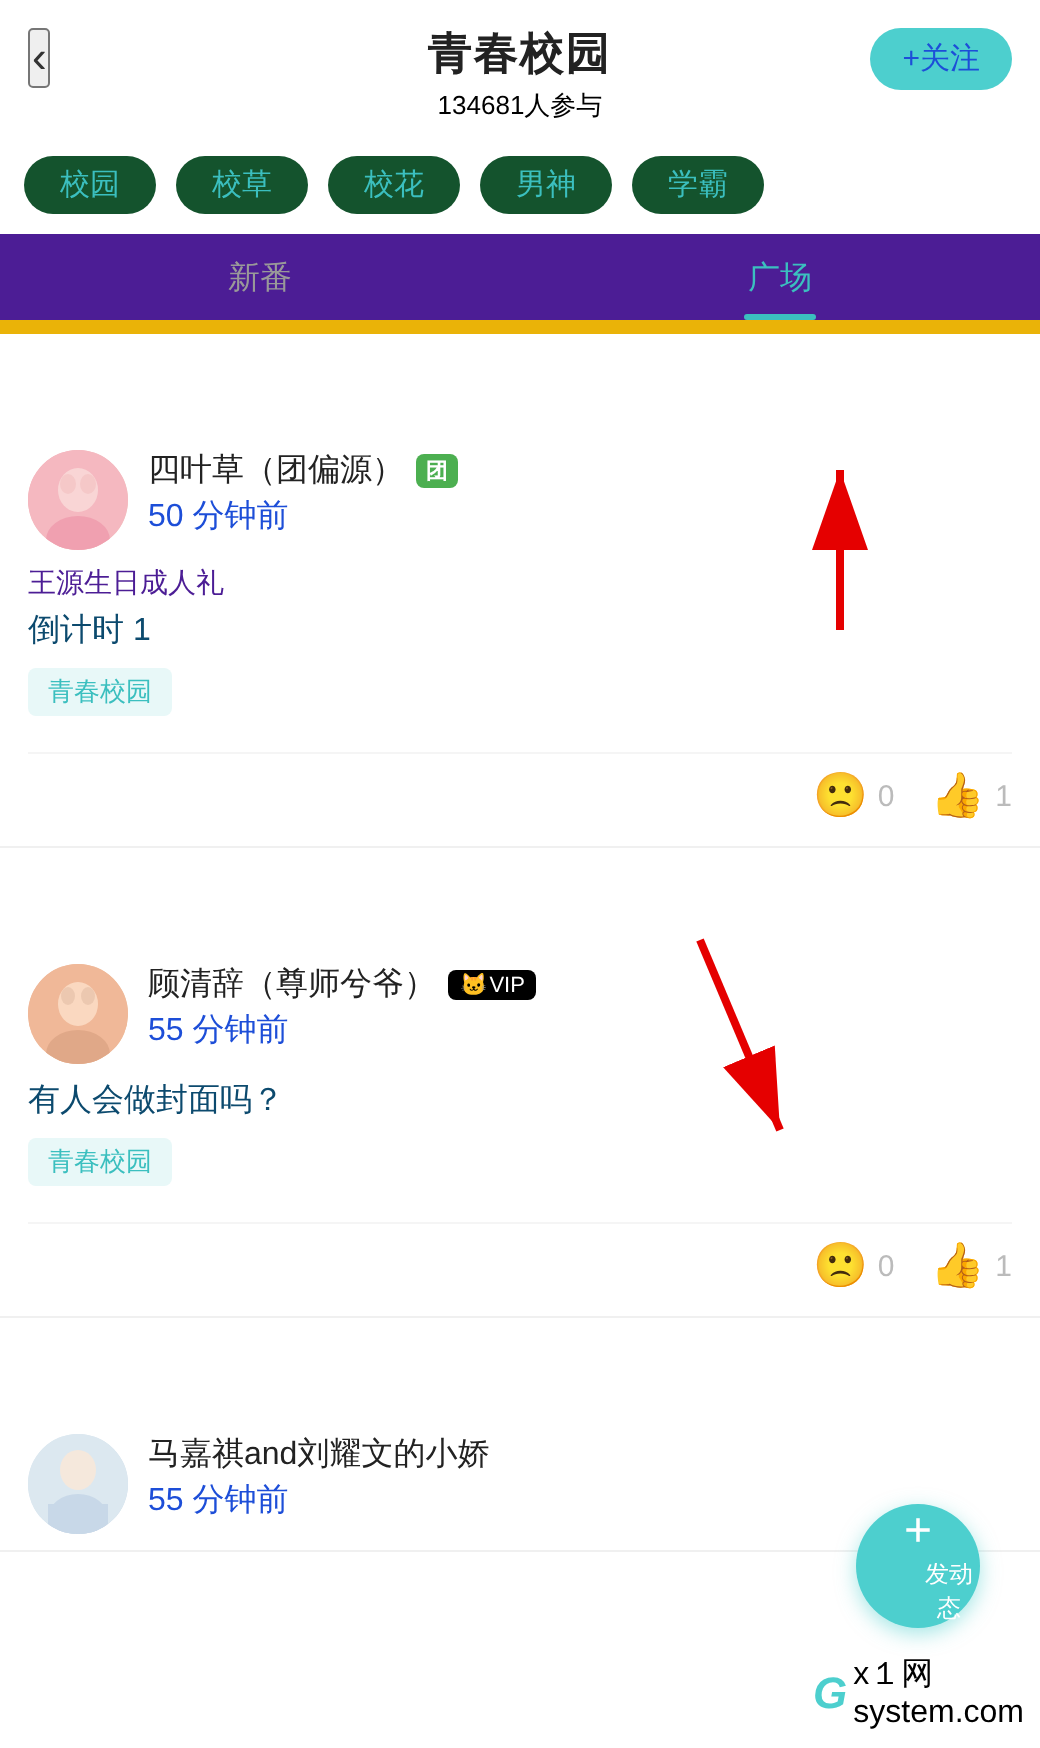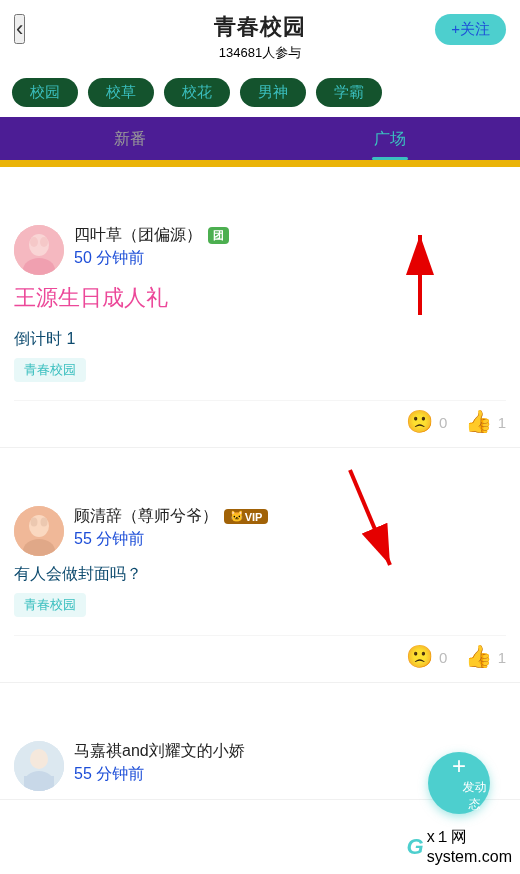--- a/index.html
+++ b/index.html
@@ -135,48 +135,48 @@
     }
     .badge-green {
       background: #4caf50;
       color: #fff;
       border-radius: 4px;
       font-size: 11px;
       padding: 1px 5px;
       font-weight: bold;
     }
     .badge-vip {
-      background: #a16207;
+      background: #000000;
       color: #fff;
       border-radius: 4px;
       font-size: 11px;
       padding: 1px 6px;
-      font-weight: bold;
+      font-weight: normal;
       display: flex;
       align-items: center;
       gap: 1px;
     }
     .badge-vip::before {
       content: '🐱';
       font-size: 11px;
     }
     .post-time {
       font-size: 16px;
       color: #1d4ed8;
       margin-top: 2px;
     }
 
     .post-content {
       padding: 0 0 8px 0;
     }
     .post-title {
-      font-size: 22px;
-      color: #ec4899;
+      font-size: 14px;
+      color: #4c1d95;
       font-weight: 500;
-      margin-bottom: 16px;
+      margin-bottom: 4px;
     }
     .post-sub {
       font-size: 16px;
       color: #0c4a6e;
       margin-bottom: 8px;
     }
     .post-tag {
       display: inline-block;
       background: #e8f8f8;
       color: #3bbfbf;

